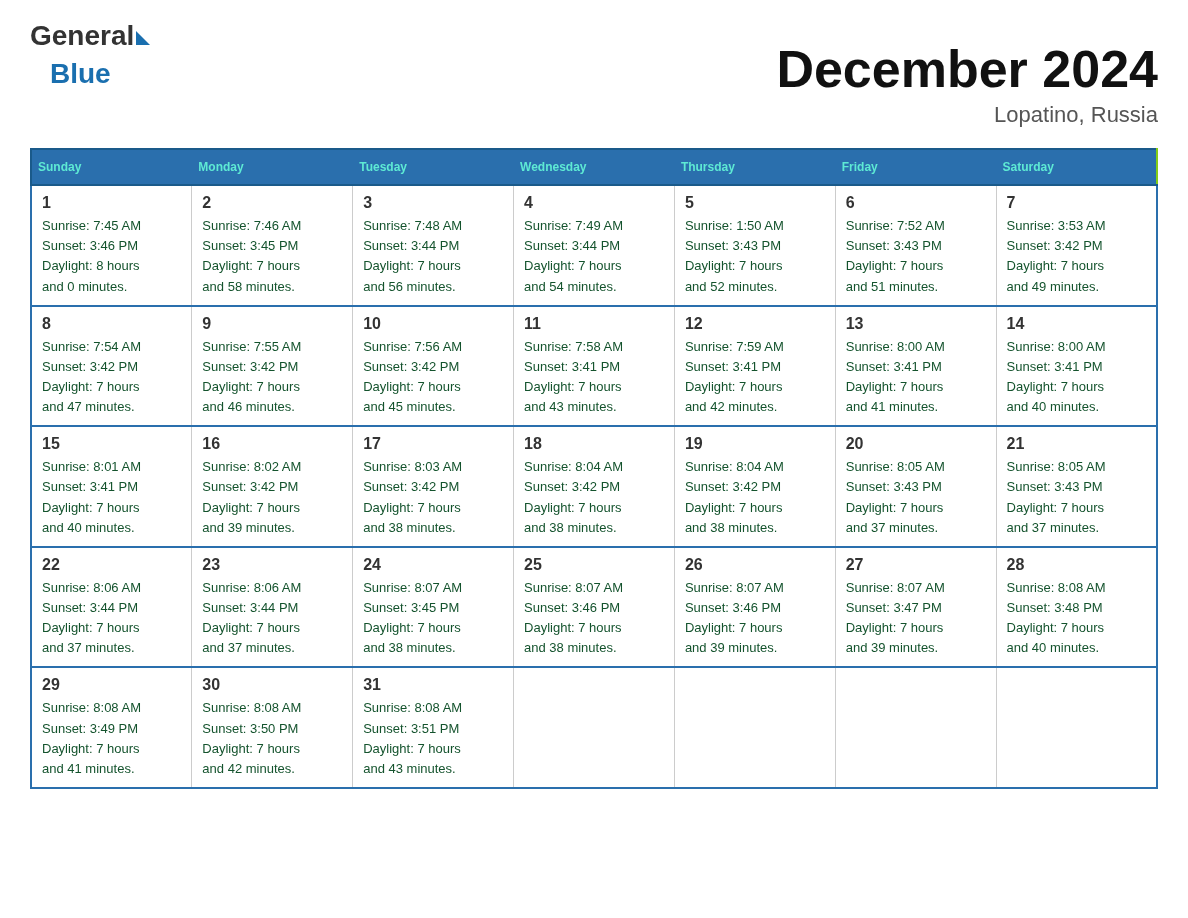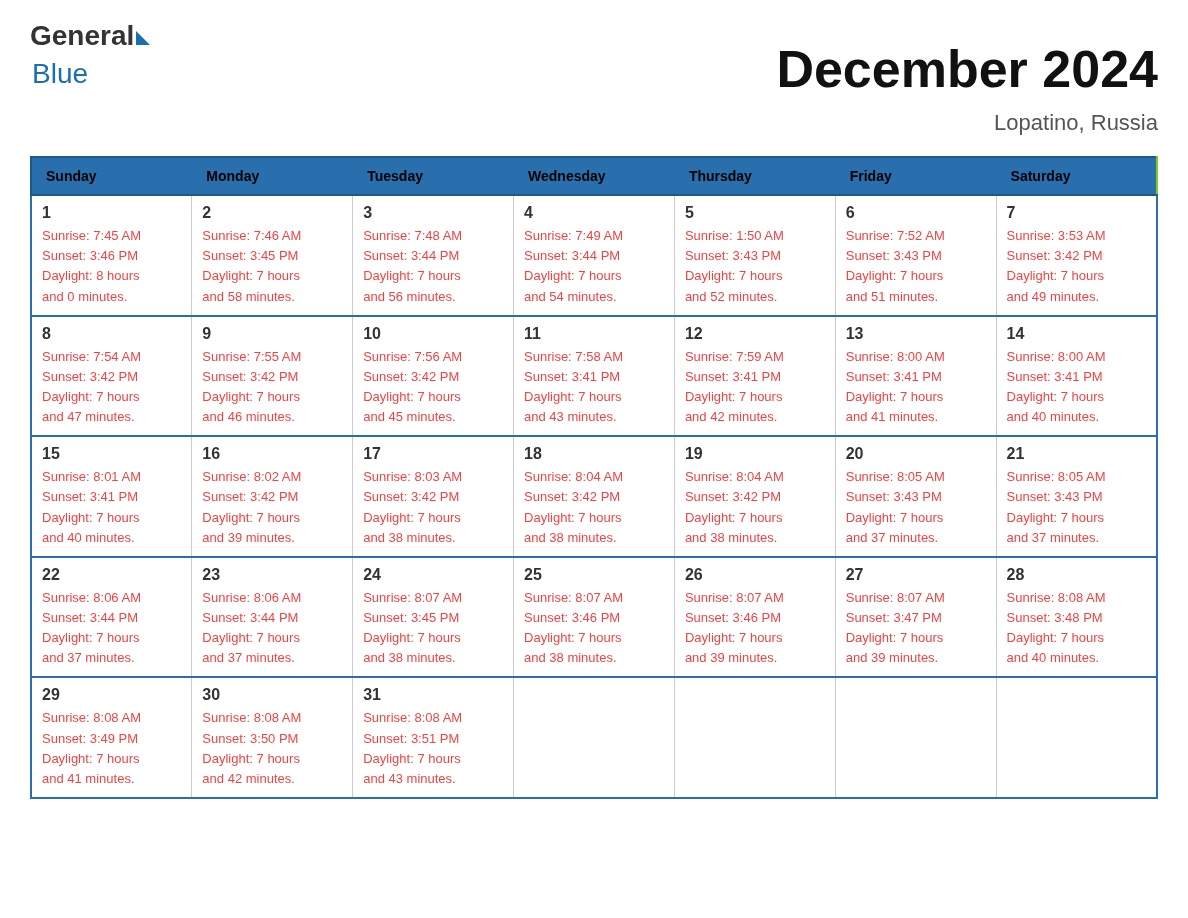--- a/index.html
+++ b/index.html
@@ -35,51 +35,51 @@
       width: 0;
       height: 0;
       border-left: 14px solid #1a6faf;
       border-top: 14px solid transparent;
       border-bottom: 0px solid transparent;
       margin-left: 2px;
       margin-top: 4px;
     }
     .logo-blue {
       font-size: 28px;
-      font-weight: normal;
+      font-weight: bold;
       color: #1a6faf;
       margin-top: -4px;
-      margin-left: 2px;
+      margin-left: 20px;
     }
     .title-block {
       text-align: right;
     }
     .month-title {
       font-size: 52px;
       font-weight: bold;
       color: #111;
       line-height: 1.1;
       margin-top: 21px;
     }
     .location-title {
       font-size: 22px;
       color: #555;
-      margin-top: 12px;
+      margin-top: 4px;
     }
     .calendar-table {
       width: 100%;
       border-collapse: collapse;
       table-layout: fixed;
     }
     .calendar-table thead th {
       background-color: #2a6fad;
-      color: #000000;
-      font-size: 14px;
+      color: #5eead4;
+      font-size: 12px;
       font-weight: bold;
-      padding: 10px 14px;
+      padding: 10px 6px;
       text-align: left;
       border: 1px solid #2a6fad;
     }
     .calendar-table tbody td {
       vertical-align: top;
       border: 1px solid #ccc;
       padding: 8px 10px;
       font-size: 13px;
       color: #333;
       height: 115px;
@@ -106,21 +106,21 @@
     }
     .day-number {
       font-size: 16px;
       font-weight: bold;
       margin-bottom: 4px;
       display: block;
     }
     .day-info {
       font-size: 13px;
       line-height: 1.55;
-      color: #ef4444;
+      color: #14532d;
     }
     .empty-cell {
       background: #fff;
     }
     
     .calendar-table tbody tr {
       border-top: 2px solid #2a6fad;
     }
   </style>
 </head>

